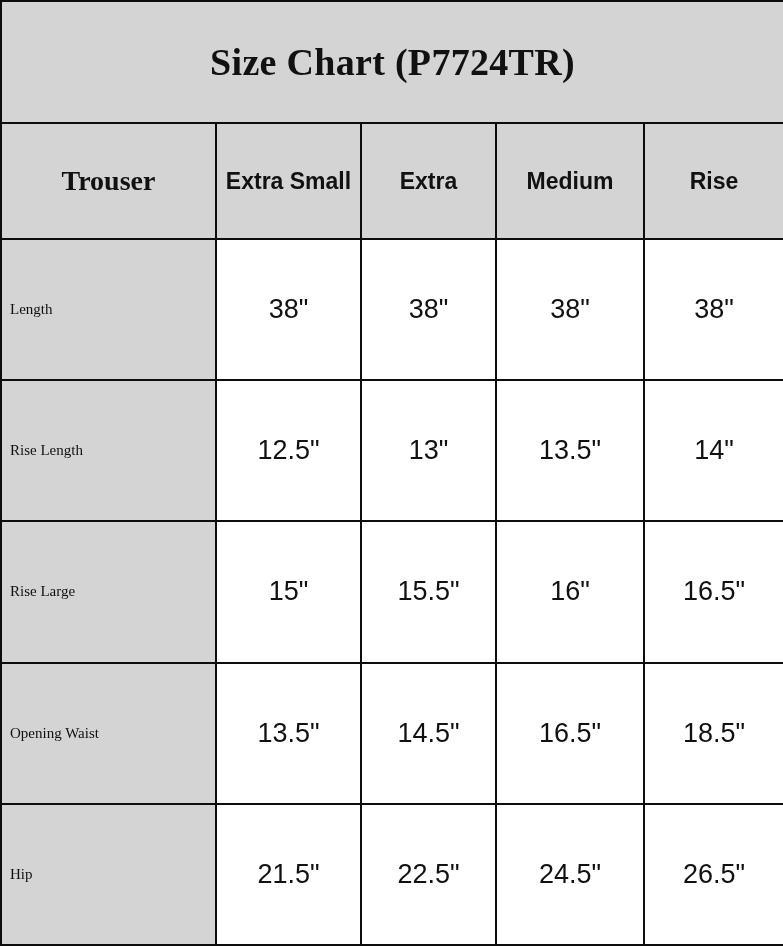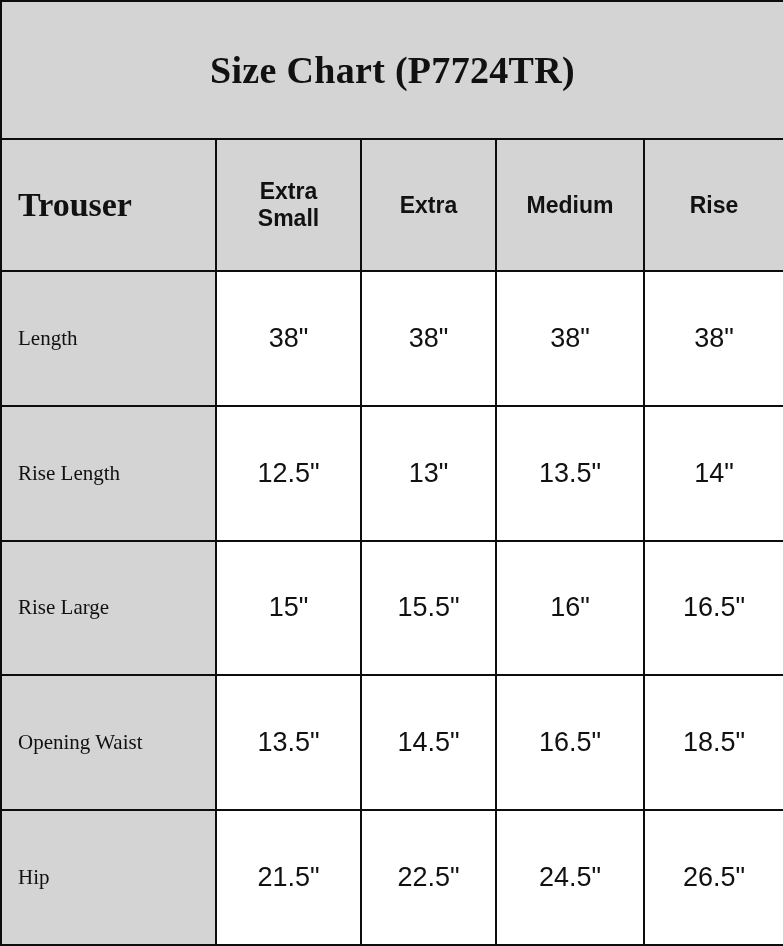--- a/index.html
+++ b/index.html
@@ -21,57 +21,57 @@
     background: #ffffff;
   }
   table.size-chart {
     border-collapse: collapse;
     width: 783px;
     height: 946px;
     table-layout: fixed;
   }
   table.size-chart td, table.size-chart th {
     border: 2px solid #0d0d0d;
-    padding: 16px;
+    padding: 8px;
     margin: 0;
   }
   .title-cell {
     background: #d4d4d4;
     text-align: center;
     vertical-align: middle;
     font-family: "Liberation Serif", serif;
     font-weight: bold;
     font-size: 38px;
     letter-spacing: 0.3px;
     height: 104px;
     border-top: 2px solid #0d0d0d;
   }
   .corner-cell {
     background: #d4d4d4;
-    text-align: left;
+    text-align: center;
     vertical-align: middle;
     font-family: "Liberation Serif", serif;
     font-weight: bold;
-    font-size: 34px;
+    font-size: 28px;
     height: 98px;
   }
   .head-cell {
     background: #d4d4d4;
     text-align: center;
     vertical-align: middle;
     font-family: Liberation Sans, sans-serif;
     font-weight: bold;
     font-size: 23px;
   }
   .row-label {
     background: #d4d4d4;
     text-align: left;
     vertical-align: middle;
     font-family: "Liberation Serif", serif;
-    font-size: 21px;
+    font-size: 15px;
     padding-left: 16px;
   }
   .value-cell {
     background: #ffffff;
     text-align: center;
     vertical-align: middle;
     font-family: "Liberation Sans", sans-serif;
     font-size: 27px;
     color: #111111;
   }

